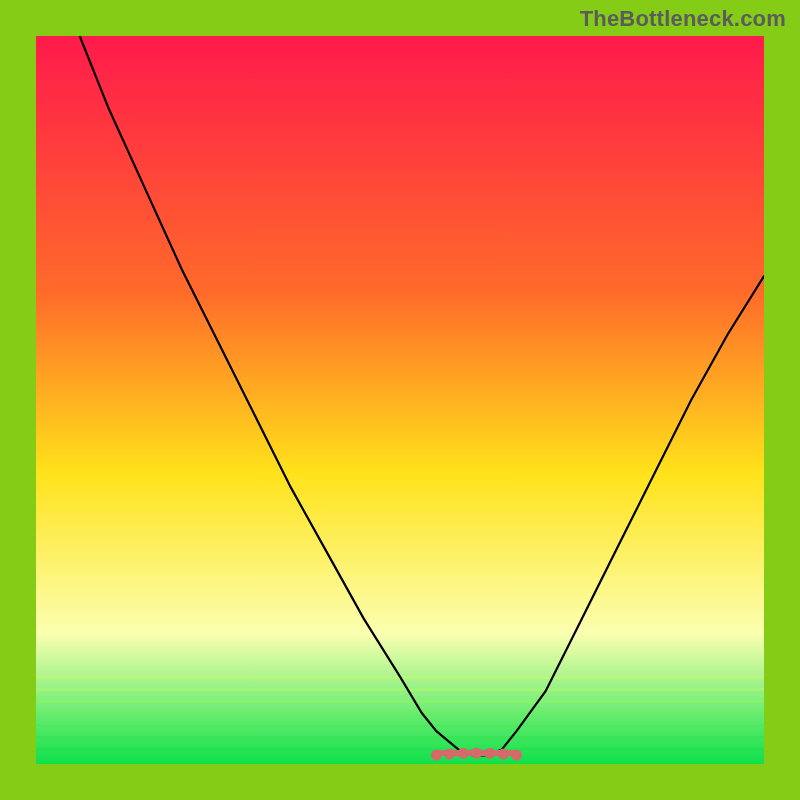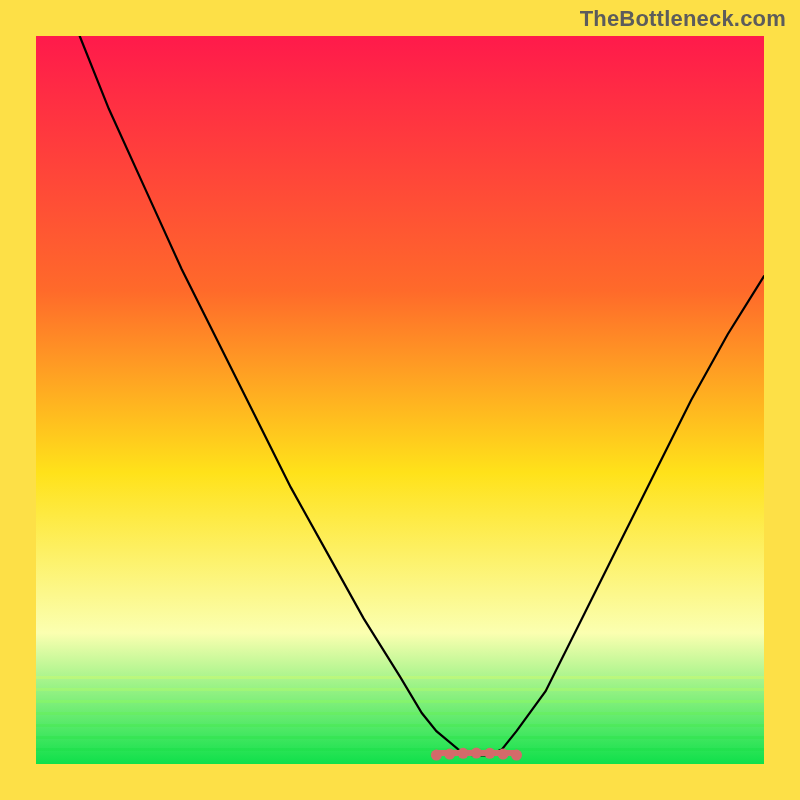--- a/index.html
+++ b/index.html
@@ -8,21 +8,21 @@
     width: 800px;
     height: 800px;
     background: #000;
     font-family: Arial, Helvetica, sans-serif;
     overflow: hidden;
   }
   .frame {
     position: relative;
     width: 800px;
     height: 800px;
-    background: #fde047;
+    background: #84cc16;
   }
   .watermark {
     position: absolute;
     top: 6px;
     right: 14px;
     color: #5c5c5c;
     font-size: 22px;
     font-weight: 600;
     letter-spacing: 0.2px;
     z-index: 20;

